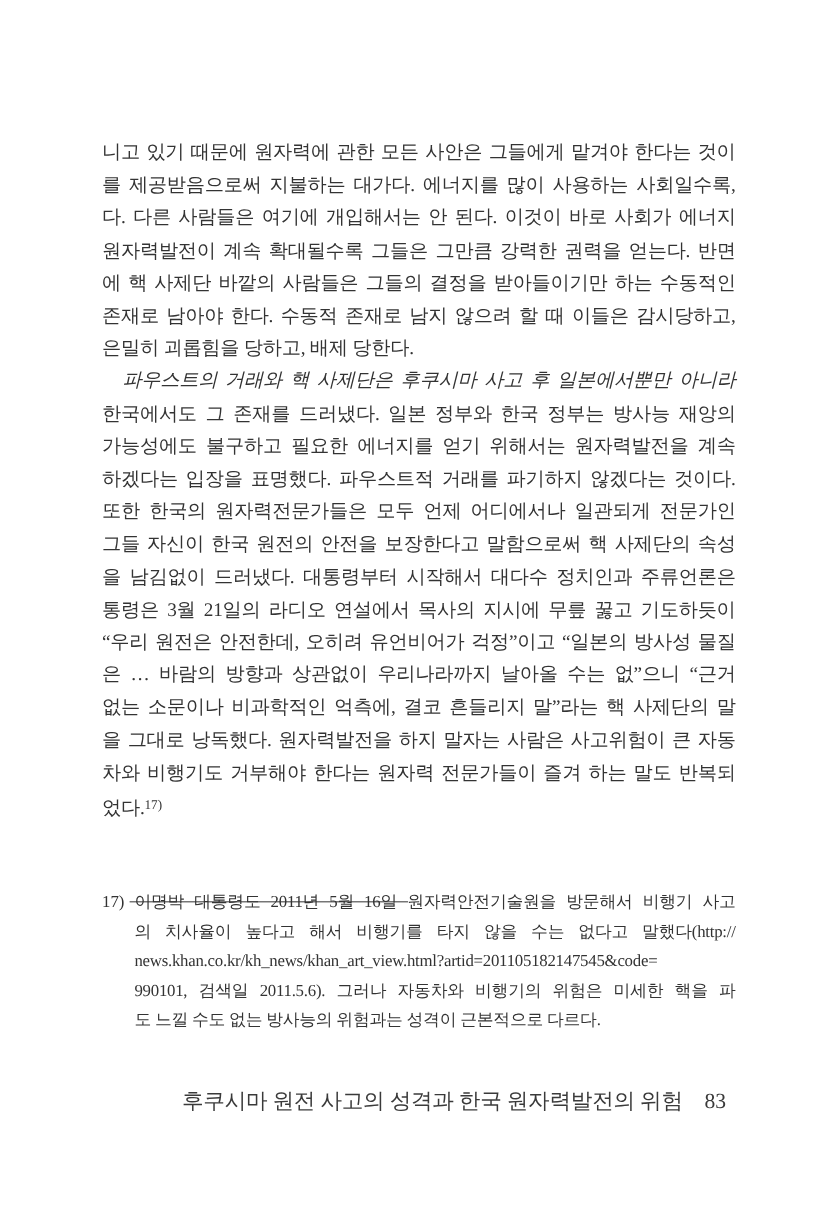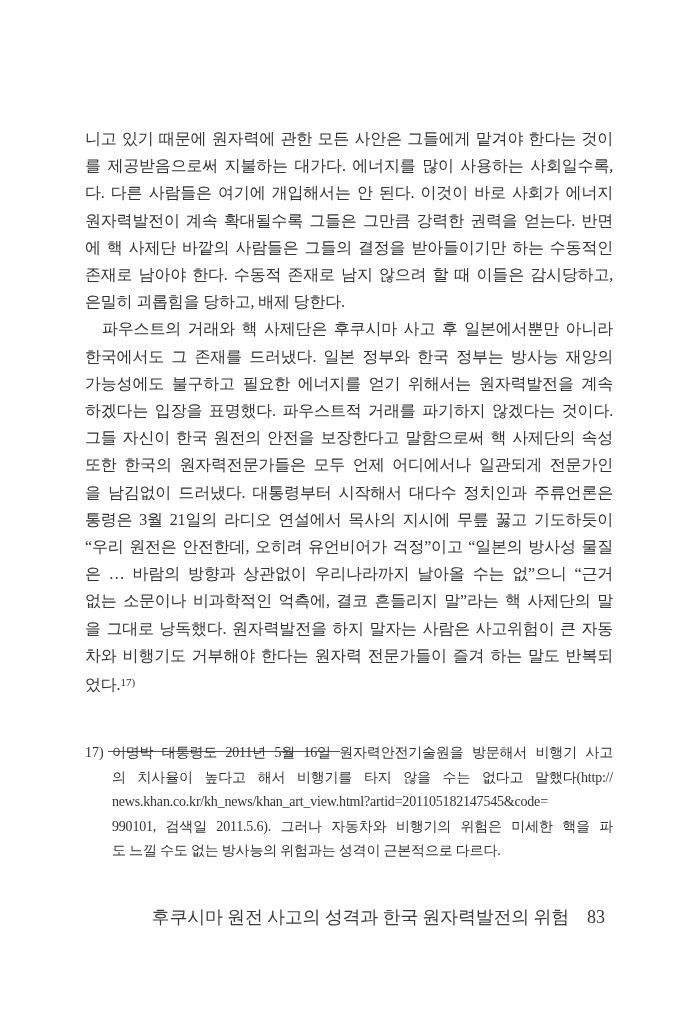--- a/index.html
+++ b/index.html
@@ -11,37 +11,37 @@
   .page {
     position: relative;
     width: 700px; height: 1024px;
     background: #ffffff;
     color: #333333;
     overflow: hidden;
   }
   
   .body-text {
     position: absolute;
-    left: 85px; top: 125px; width: 528px;
+    left: 85px; top: 114px; width: 528px;
     font-size: 16px;
     line-height: 27.2px;
     letter-spacing: -0.2px;
     color: #333333;
   }
   .bl {                      
     text-align: justify;
     text-align-last: justify;
     white-space: normal;
     word-break: keep-all;
   }
   .bl.last {                 
     text-align: right;
     text-align-last: left;
   }
-  .bl.indent { text-indent: 17px; }   
+  .bl.indent { text-indent: 17px; font-style: italic; }   
   .fn-ref {
     font-size: 11px;
     letter-spacing: 0;
     vertical-align: 4px;
   }
   
   .fn-rule {
     position: absolute;
     left: 108px; top: 751px;
     width: 232px; height: 0;
@@ -97,22 +97,22 @@
     <div class="bl">다. 다른 사람들은 여기에 개입해서는 안 된다. 이것이 바로 사회가 에너지</div>
     <div class="bl">원자력발전이 계속 확대될수록 그들은 그만큼 강력한 권력을 얻는다. 반면</div>
     <div class="bl">에 핵 사제단 바깥의 사람들은 그들의 결정을 받아들이기만 하는 수동적인</div>
     <div class="bl">존재로 남아야 한다. 수동적 존재로 남지 않으려 할 때 이들은 감시당하고,</div>
     <div class="bl last">은밀히 괴롭힘을 당하고, 배제 당한다.</div>
 
     <div class="bl indent">파우스트의 거래와 핵 사제단은 후쿠시마 사고 후 일본에서뿐만 아니라</div>
     <div class="bl">한국에서도 그 존재를 드러냈다. 일본 정부와 한국 정부는 방사능 재앙의</div>
     <div class="bl">가능성에도 불구하고 필요한 에너지를 얻기 위해서는 원자력발전을 계속</div>
     <div class="bl">하겠다는 입장을 표명했다. 파우스트적 거래를 파기하지 않겠다는 것이다.</div>
+    <div class="bl">또한 한국의 원자력전문가들은 모두 언제 어디에서나 일관되게 전문가인</div>
     <div class="bl">그들 자신이 한국 원전의 안전을 보장한다고 말함으로써 핵 사제단의 속성</div>
-    <div class="bl">또한 한국의 원자력전문가들은 모두 언제 어디에서나 일관되게 전문가인</div>
     <div class="bl">을 남김없이 드러냈다. 대통령부터 시작해서 대다수 정치인과 주류언론은</div>
     <div class="bl">통령은 3월 21일의 라디오 연설에서 목사의 지시에 무릎 꿇고 기도하듯이</div>
     <div class="bl">“우리 원전은 안전한데, 오히려 유언비어가 걱정”이고 “일본의 방사성 물질</div>
     <div class="bl">은 … 바람의 방향과 상관없이 우리나라까지 날아올 수는 없”으니 “근거</div>
     <div class="bl">없는 소문이나 비과학적인 억측에, 결코 흔들리지 말”라는 핵 사제단의 말</div>
     <div class="bl">을 그대로 낭독했다. 원자력발전을 하지 말자는 사람은 사고위험이 큰 자동</div>
     <div class="bl">차와 비행기도 거부해야 한다는 원자력 전문가들이 즐겨 하는 말도 반복되</div>
     <div class="bl last"><span>었다.</span><span class="fn-ref">17)</span></div>
   </div>
 

